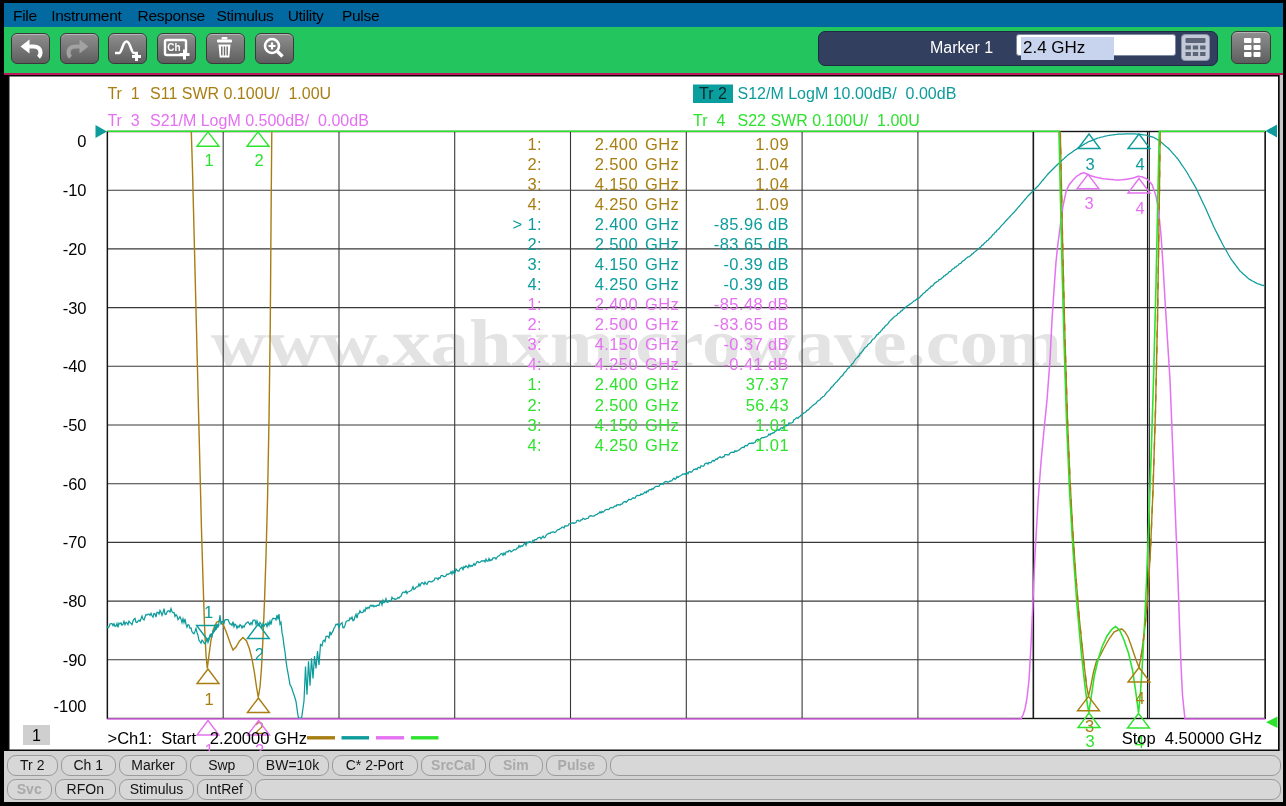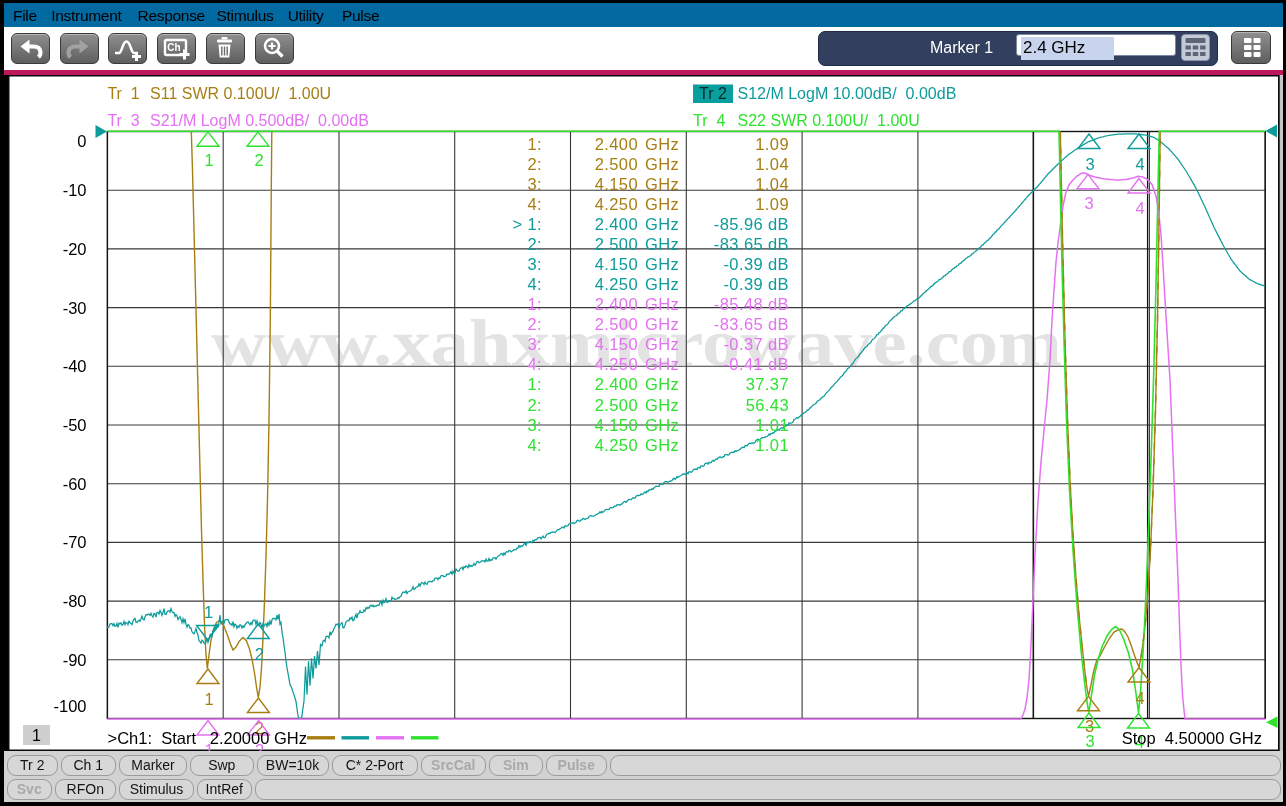--- a/index.html
+++ b/index.html
@@ -1,19 +1,19 @@
 <!DOCTYPE html>
 <html><head><meta charset="utf-8"><style>
 * { margin:0; padding:0; box-sizing:border-box; }
 body { width:1286px; height:806px; background:#000; position:relative; overflow:hidden;
        font-family:"Liberation Sans", sans-serif; }
 #menubar { position:absolute; left:4px; top:3px; width:1278.5px; height:30px; background:#0369a1;
   font-size:15.5px; letter-spacing:-0.3px; color:#000; }
-#toolbar { position:absolute; left:4px; top:26.5px; width:1278.5px; height:48.5px; background:#ffffff;
-  border-bottom:5px solid #be185d; }
+#toolbar { position:absolute; left:4px; top:26.5px; width:1278.5px; height:48.5px; background:#22c55e;
+  border-bottom:2px solid #be185d; }
 .tb { position:absolute; top:33px; width:39px; height:31px; border-radius:6px;
   background:linear-gradient(#8f8f8f,#5e5e5e); border:1.5px solid #3a3a3a;
   box-shadow: inset 0 1px 0 rgba(255,255,255,.35); }
 .tb svg { position:absolute; left:-1.5px; top:-1.5px; }
 #toolbar .tb { top:6.5px; }
 #markerbar { position:absolute; left:818px; top:31px; width:400px; height:35px; border-radius:7px;
   background:#323f5e; border:1px solid #1f2a44; }
 #mlabel { position:absolute; left:930px; top:39px; color:#ffffff; font-size:16px; }
 #minput { position:absolute; left:1016px; top:33.5px; width:160px; height:22px; background:#fff;
   border-radius:3px; border:1px solid #7d88a5; }

